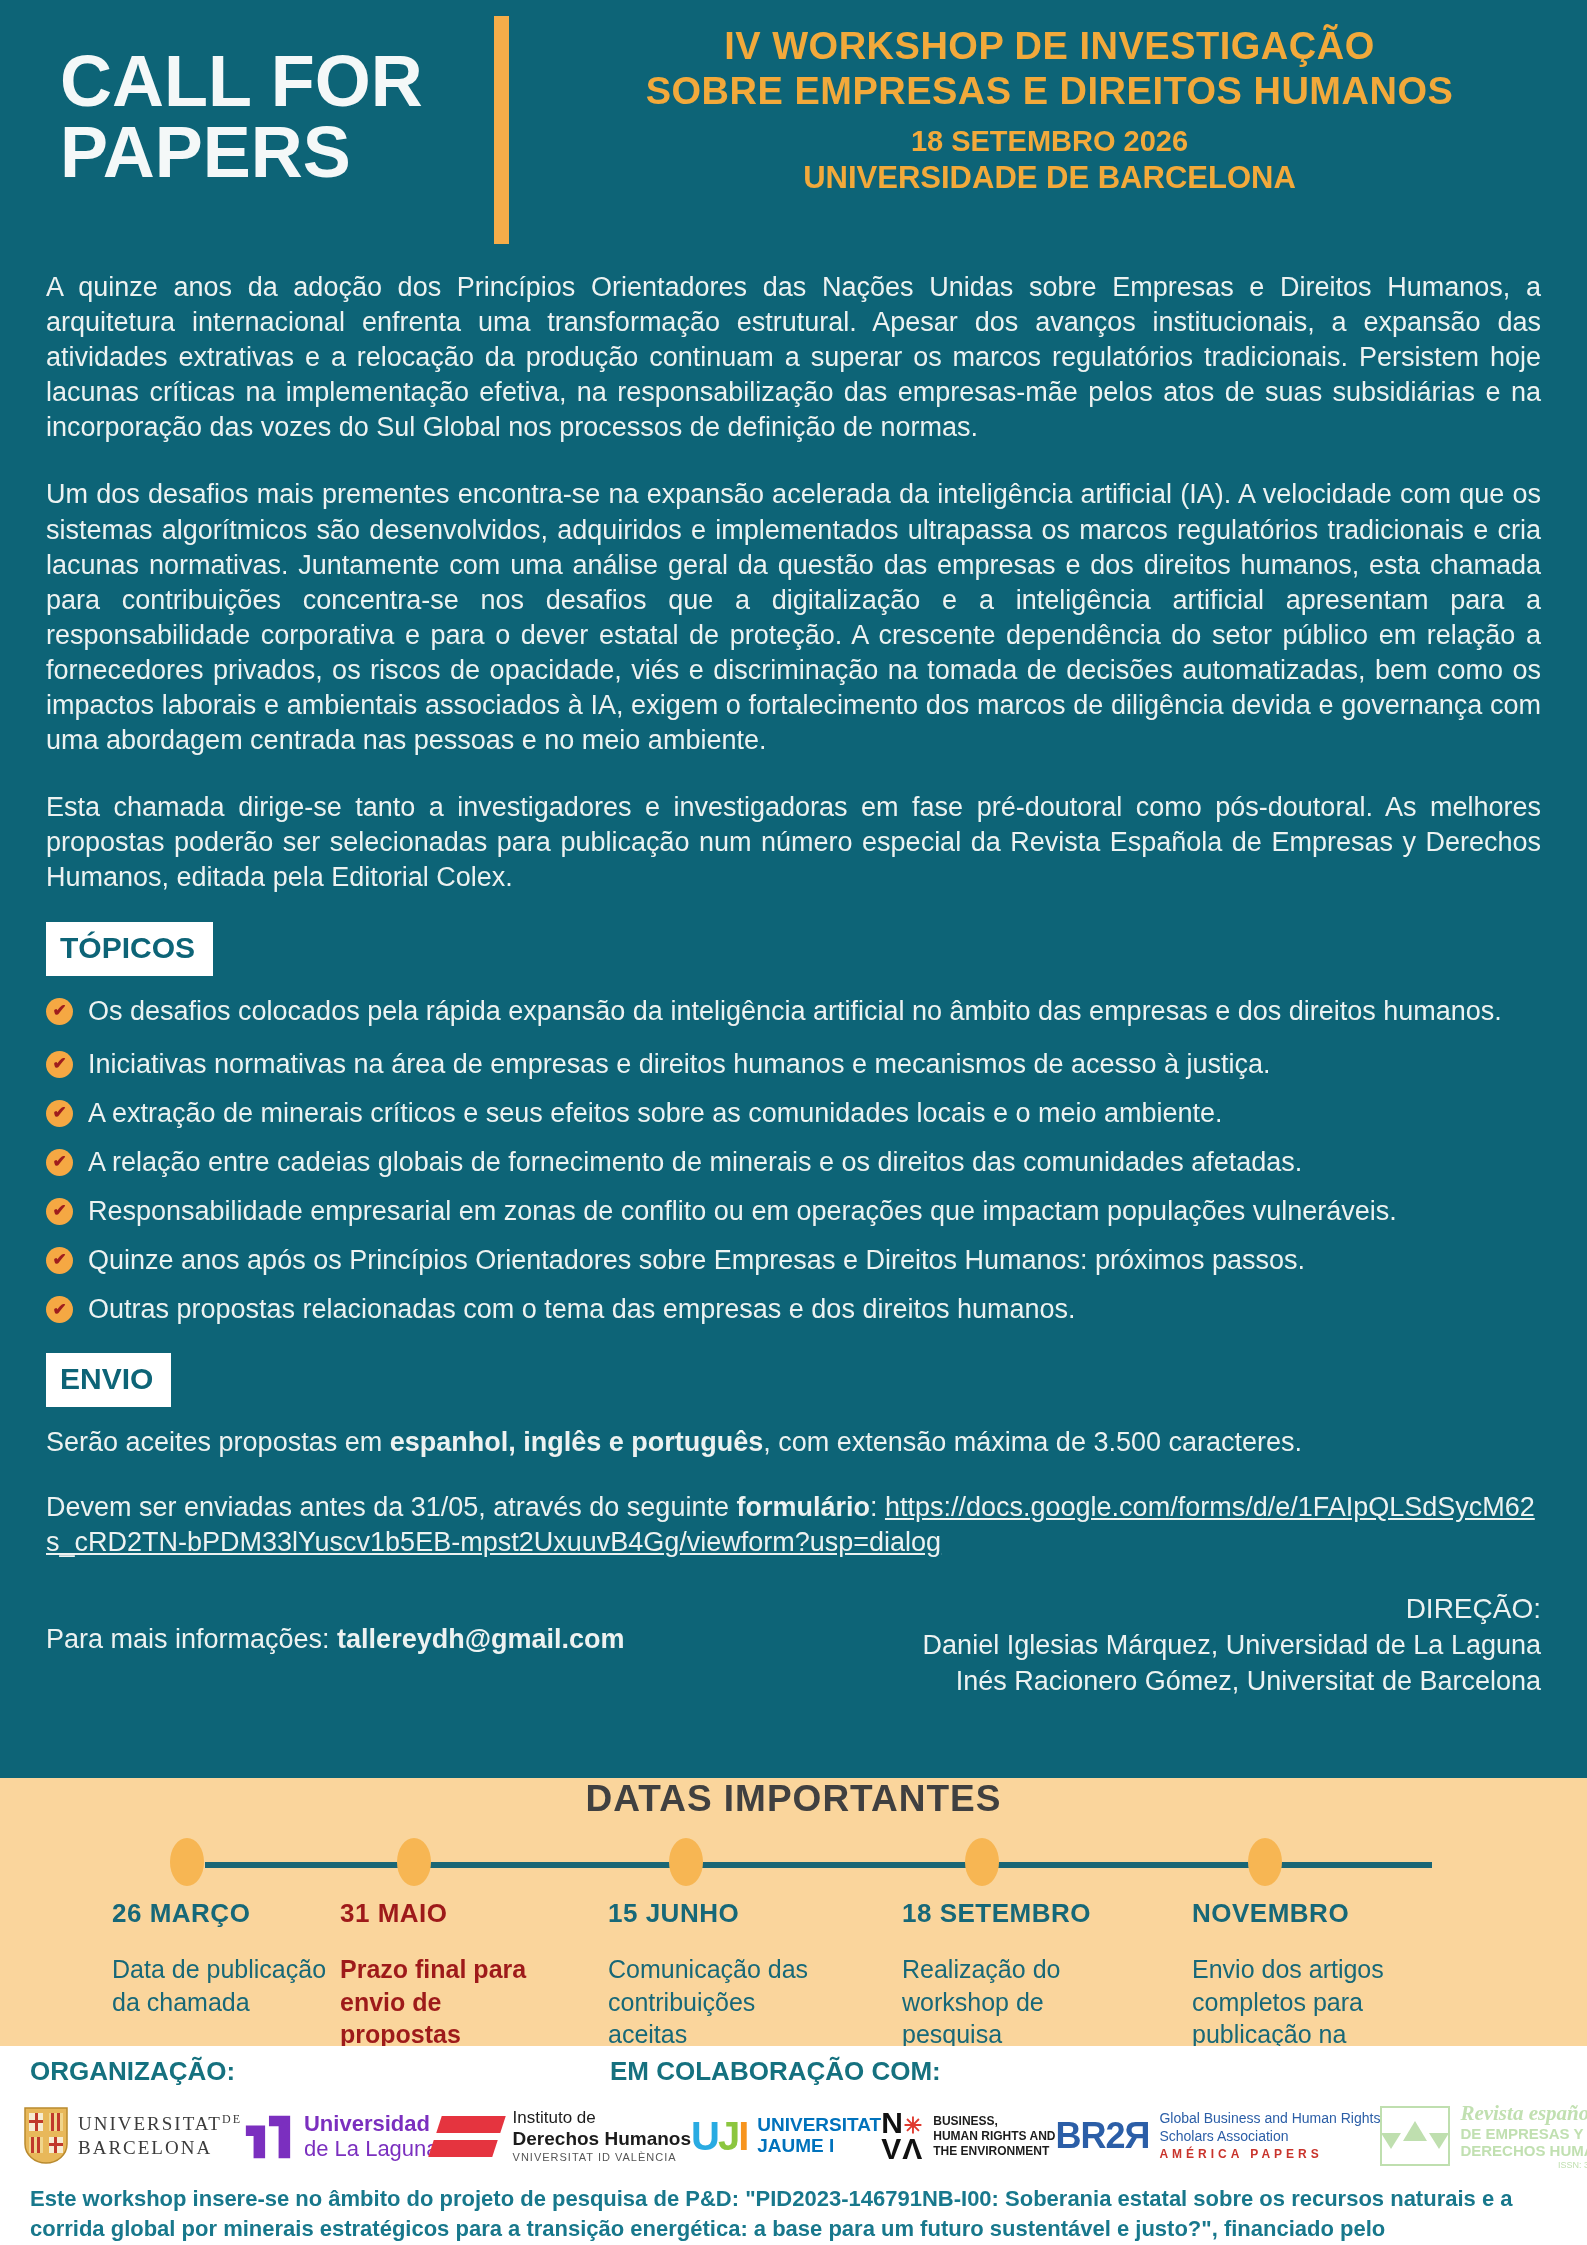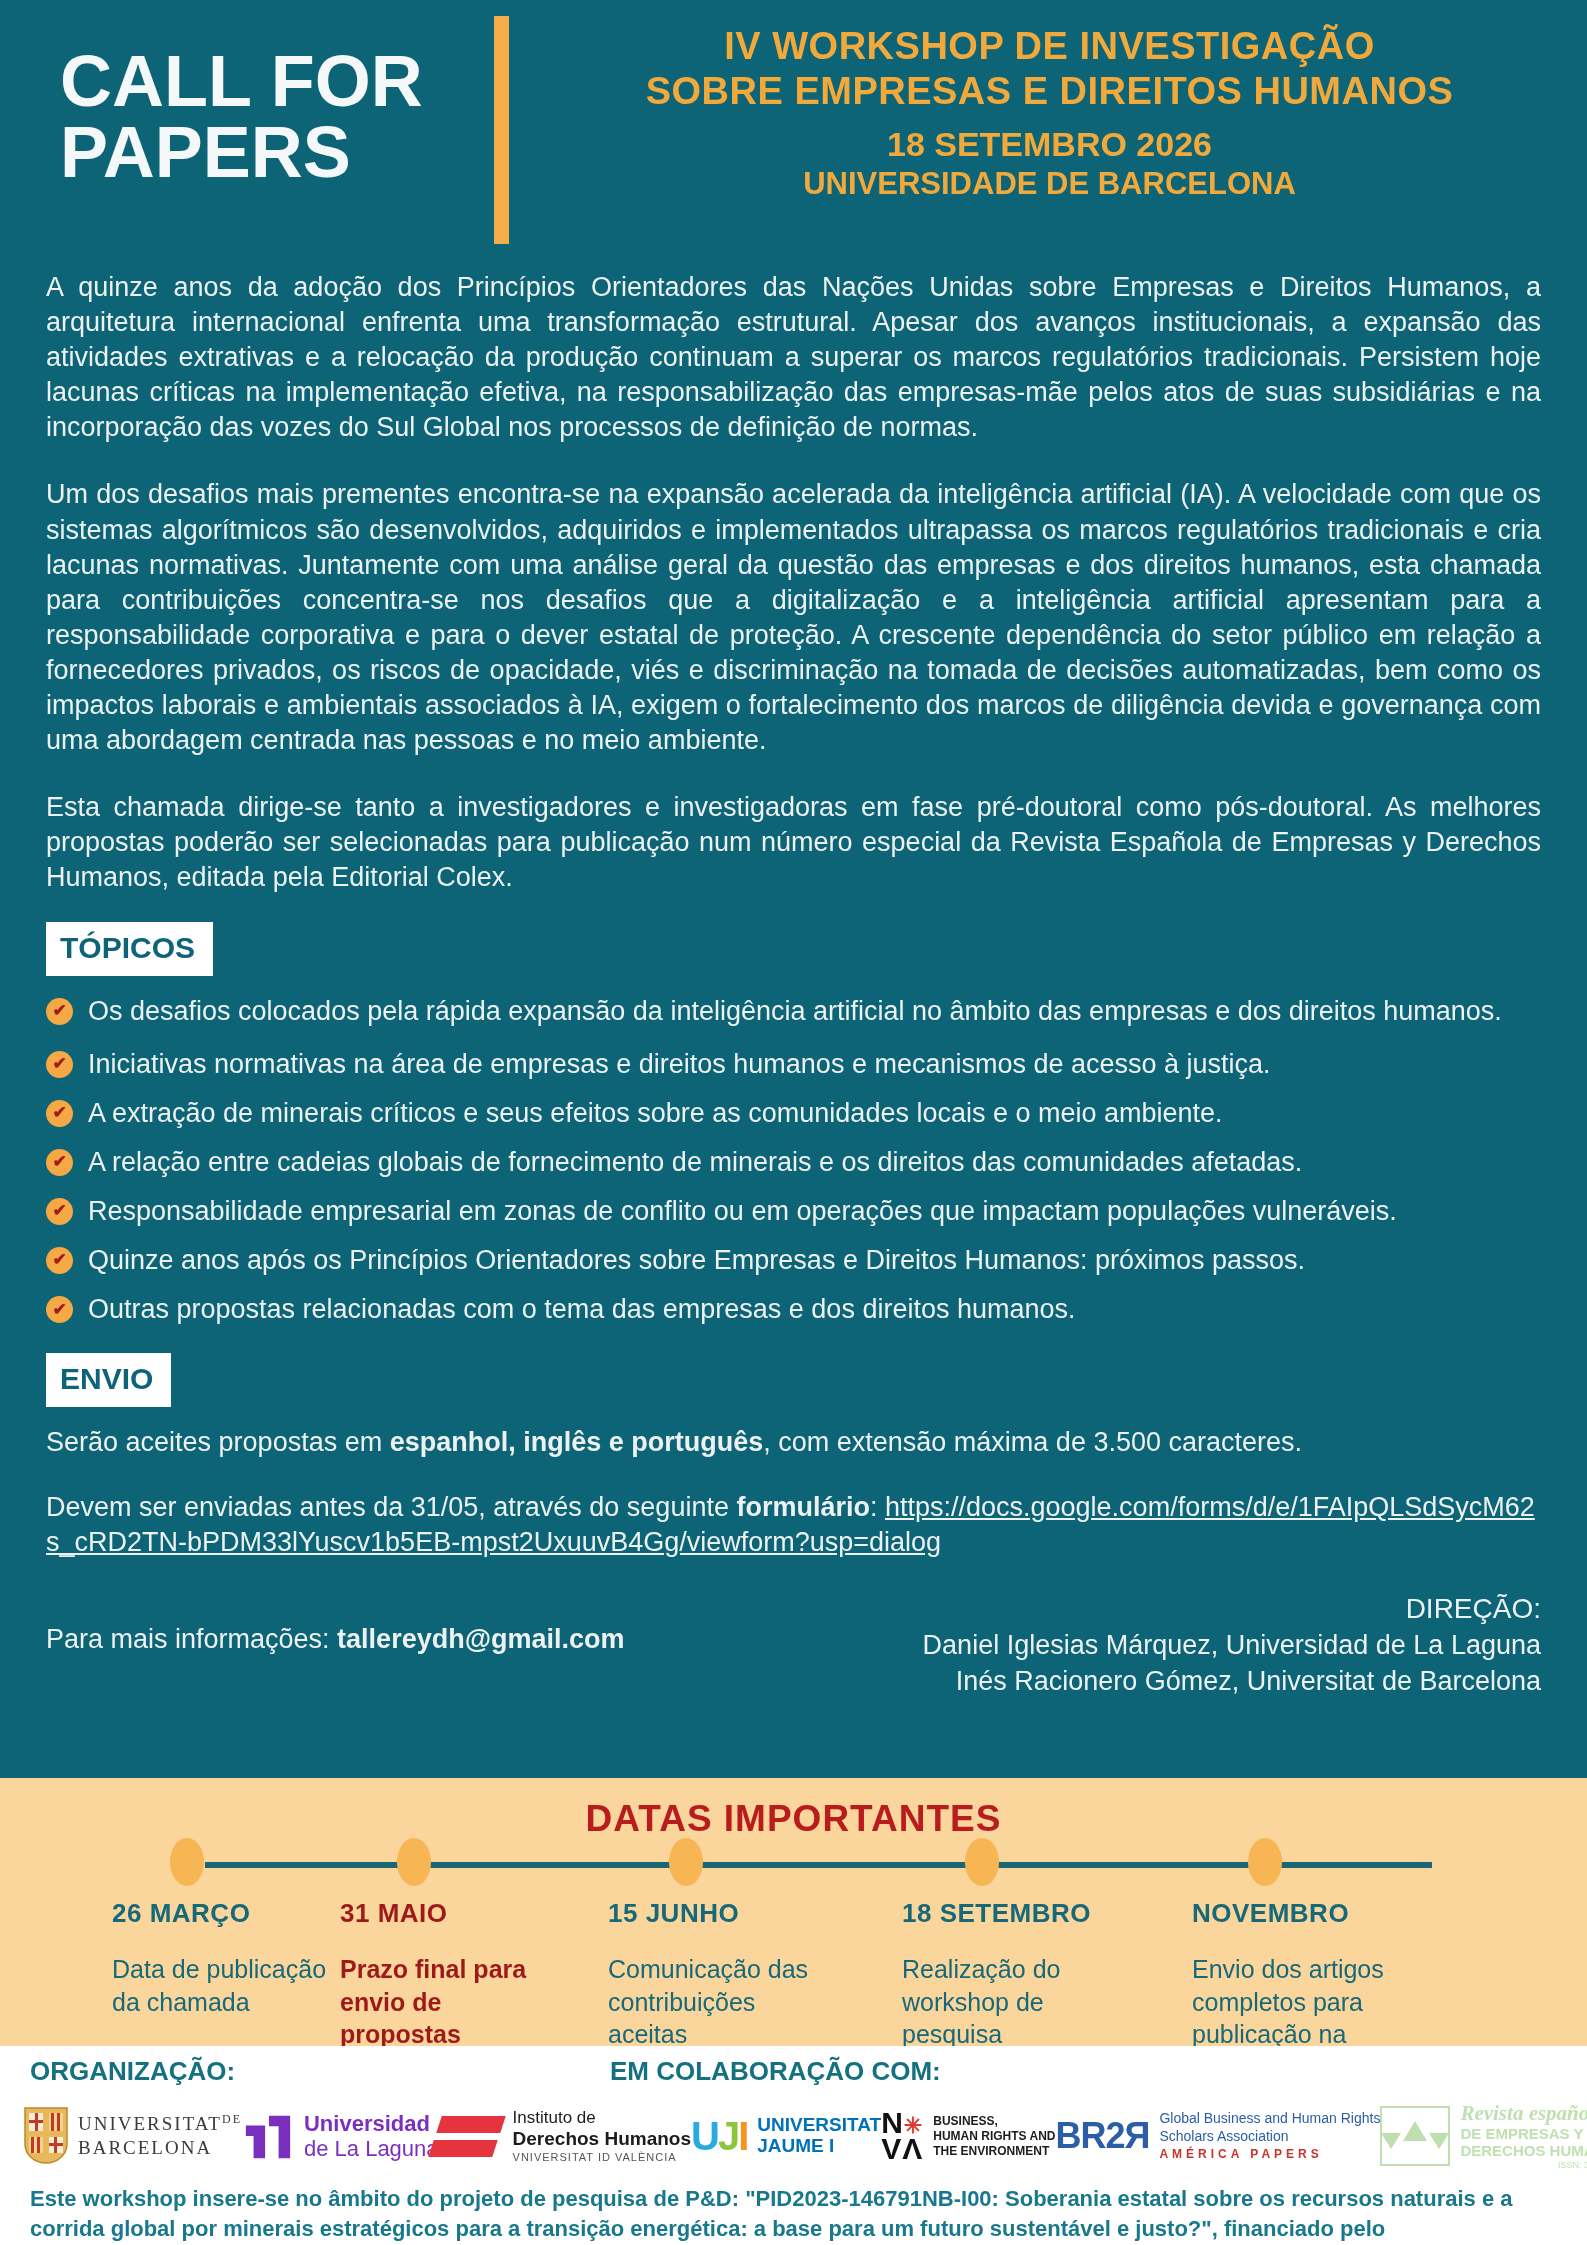--- a/index.html
+++ b/index.html
@@ -11,21 +11,21 @@
   }
   
   .header { position:relative; width:1587px; height:258px; background:#0d6477; }
   .cfp {
     position:absolute; left:60px; top:46px;
     color:#f4f8f8; font-weight:800; font-size:72px; line-height:0.98; letter-spacing:0px;
   }
   .header-divider { position:absolute; left:494px; top:16px; width:15px; height:228px; background:#f5ad49; }
   .header-title { position:absolute; left:520px; right:8px; top:24px; text-align:center; color:#f2a93b; font-weight:800; }
   .header-title .t-line { font-size:38px; line-height:1.18; letter-spacing:0.5px; }
-  .header-title .t-date { font-size:34px; margin-top:9px; line-height:1.25; }
+  .header-title .t-date { font-size:29px; margin-top:9px; line-height:1.25; }
   .header-title .t-venue { font-size:31px; line-height:1.25; }
   
   .main { width:1587px; height:1520px; background:#0d6477; color:#edf2f1; padding:12px 46px 0 46px; overflow:hidden; }
   .body-par { font-size:27px; line-height:1.3; text-align:justify; margin-bottom:32px; }
   .section-label {
     display:inline-block; background:#ffffff; color:#0d6477;
     font-weight:700; font-size:30px; padding:9px 18px 11px 14px; margin:2px 0 18px 0;
   }
   .topics-list { list-style:none; margin:0 0 24px 0; }
   .topics-list li { display:flex; gap:15px; font-size:27px; line-height:1.3; margin-bottom:14px; align-items:flex-start; }
@@ -37,21 +37,21 @@
   .envio-par { font-size:27px; line-height:1.3; margin-bottom:30px; }
   .envio-par b { font-weight:700; }
   .form-link { color:#edf2f1; text-decoration:underline; word-break:break-all; }
   .contact-row { display:flex; justify-content:space-between; align-items:flex-start; margin-top:6px; }
   .contact-line { font-size:27px; padding-top:34px; }
   .contact-line b { font-weight:700; }
   .direcao { text-align:right; font-size:27px; line-height:1.33; }
   .direcao-heading { font-size:28px; }
   
   .dates-section { position:relative; width:1587px; height:268px; background:#fad59c; overflow:hidden; }
-  .dates-title { text-align:center; padding-top:20px; color:#b91c1c; font-weight:800; font-size:37px; letter-spacing:1px; }
+  .dates-title { text-align:center; color:#404040; font-weight:800; font-size:37px; letter-spacing:1px; }
   .timeline-line { position:absolute; left:205px; top:84px; width:1227px; height:6px; background:#1a6675; }
   .timeline-dot { position:absolute; top:60px; width:34px; height:48px; border-radius:50%; background:#f7b653; }
   .milestone { position:absolute; top:120px; width:215px; color:#176878; }
   .m-date { font-size:26px; font-weight:700; letter-spacing:0.5px; }
   .m-desc { font-size:25px; line-height:1.3; margin-top:24px; }
   .milestone.red { color:#9e1a1a; }
   .milestone.red .m-desc { font-weight:700; }
   
   .partners { position:relative; width:1587px; height:199px; background:#ffffff; }
   .partner-heading { position:absolute; top:10px; color:#15717f; font-weight:700; font-size:26px; }

